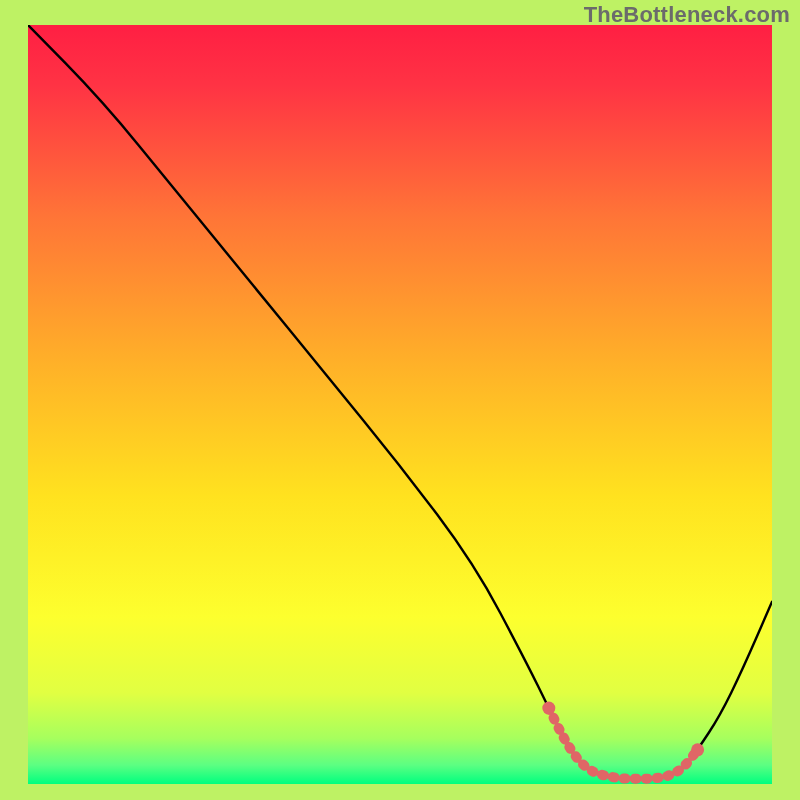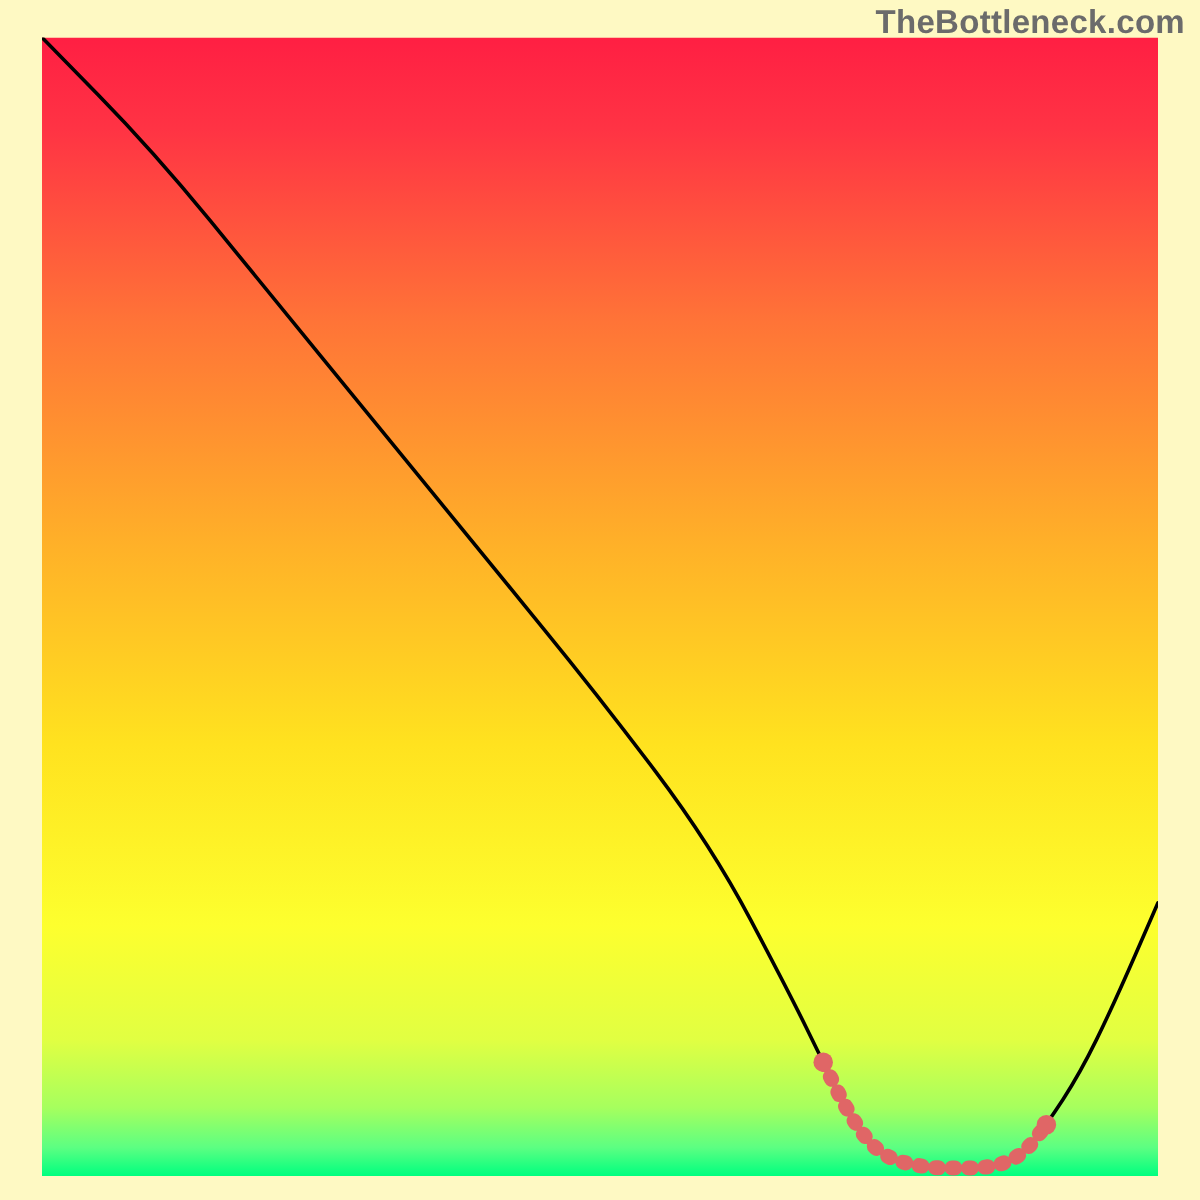--- a/index.html
+++ b/index.html
@@ -8,21 +8,21 @@
     background: #000;
     width: 800px;
     height: 800px;
     overflow: hidden;
     font-family: Arial, Helvetica, sans-serif;
   }
   .wrap {
     position: relative;
     width: 800px;
     height: 800px;
-    background: #fef9c3;
+    background: #bef264;
   }
   .watermark {
     position: absolute;
     top: 2px;
     right: 10px;
     color: #6b6b6b;
     font-size: 22px;
     font-weight: 600;
     letter-spacing: 0.2px;
     z-index: 10;

